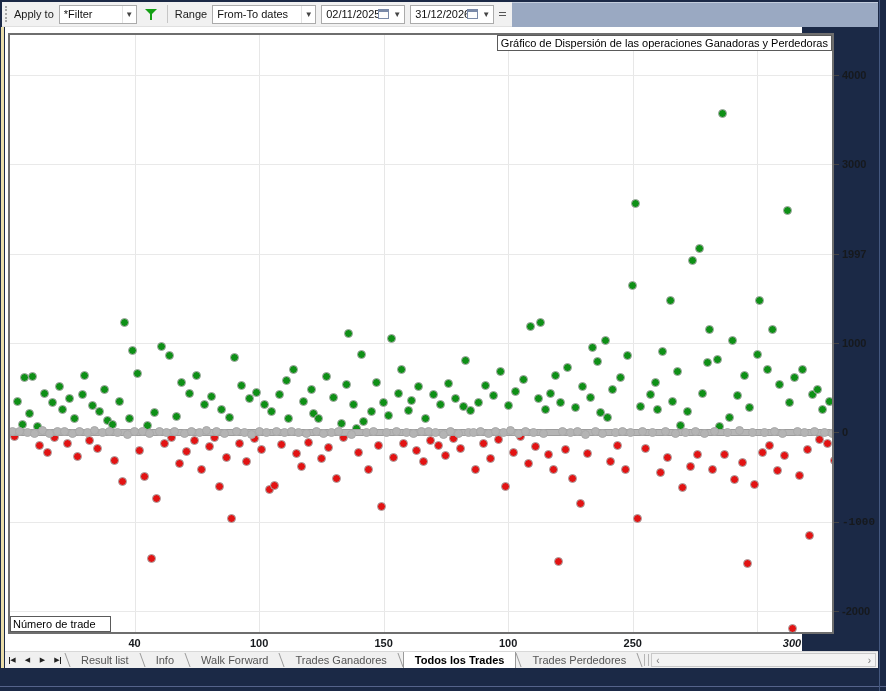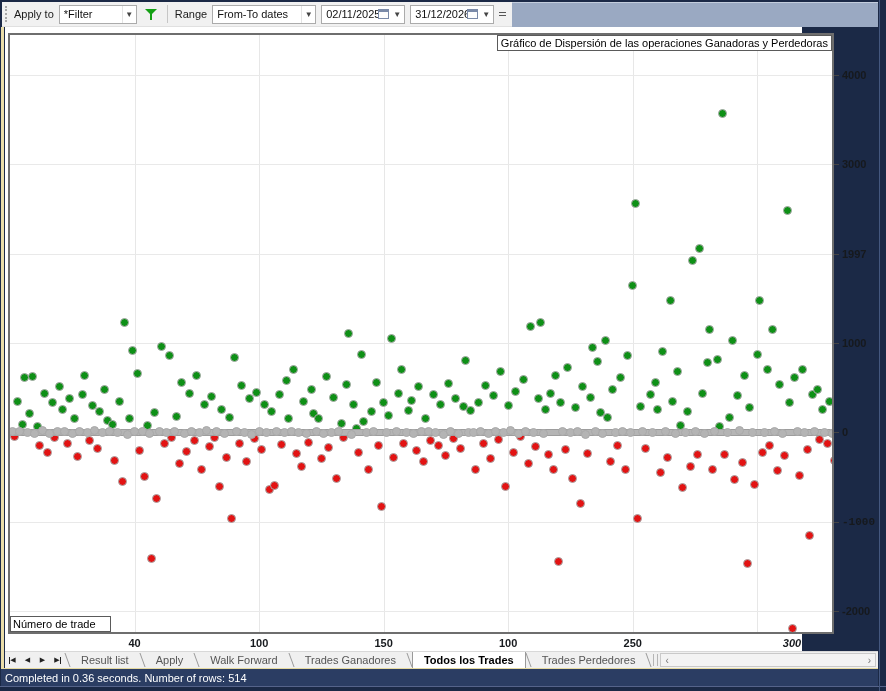--- a/index.html
+++ b/index.html
@@ -494,36 +494,33 @@
       <div class="nav-btn">
         <span>▶</span>
       </div>
       <div class="nav-btn">
         <span>▶</span>
         <span class="bar"></span>
       </div>
       <span class="slant"></span>
       <div class="tab">Result list</div>
       <span class="slant"></span>
-      <div class="tab">Apply</div>
+      <div class="tab">Info</div>
       <span class="slant"></span>
       <div class="tab">Walk Forward</div>
       <span class="slant"></span>
       <div class="tab">Trades Ganadores</div>
       <span class="slant"></span>
       <div class="tab active">Todos los Trades</div>
       <span class="slant"></span>
       <div class="tab">Trades Perdedores</div>
       <span class="slant"></span>
       <div id="tab-splitter"></div>
       <div id="tab-scrollbar">
         <span>‹</span>
         <span>›</span>
       </div>
     </div>
 
-  <div id="statusbar">
-    <span>Completed in 0.36 seconds. Number of rows: 514</span>
-  </div>
 
   <div id="bottom-strip"></div>
   <div id="right-line"></div>
 </div>
 
 </body></html>

